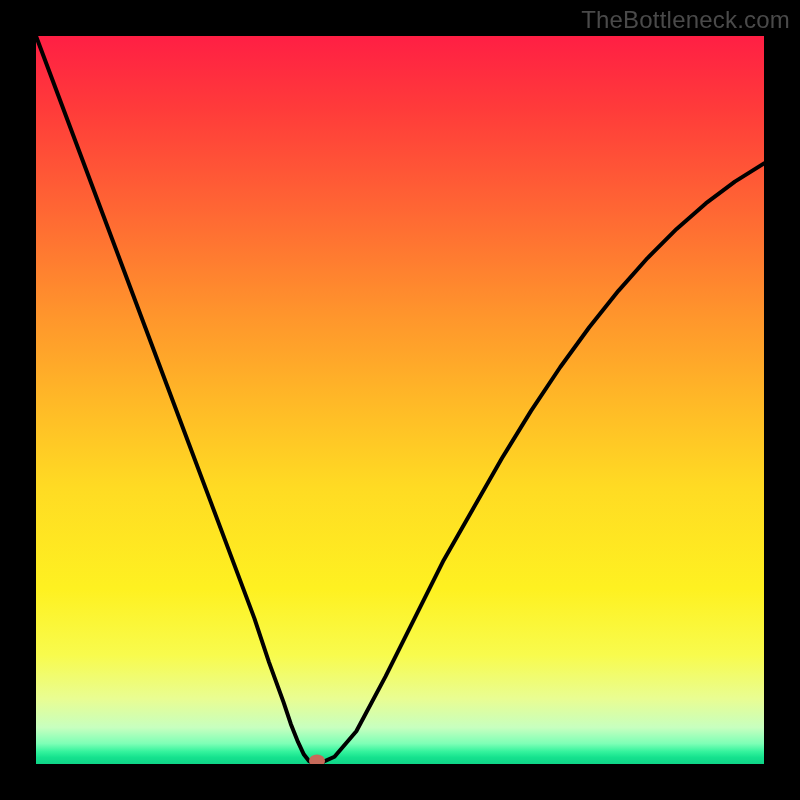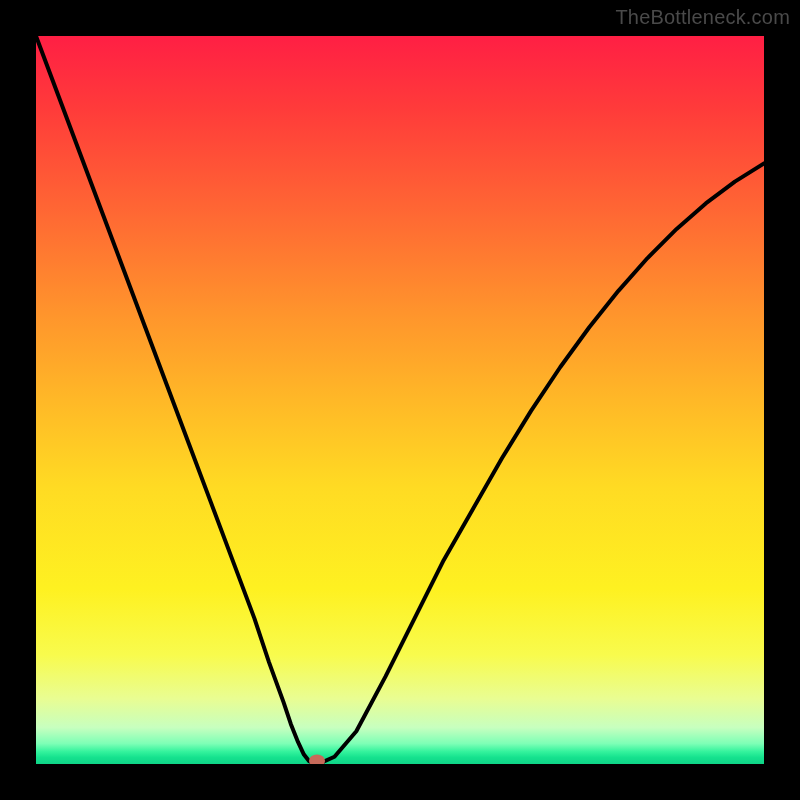--- a/index.html
+++ b/index.html
@@ -49,21 +49,21 @@
       #34f39d 98.3%,
       #15e28e 99.1%,
       #0fd487 100%
     );
   }
   .attribution {
     position: absolute;
     top: 6px;
     right: 10px;
     color: #4a4a4a;
-    font-size: 20px;
+    font-size: 24px;
     font-weight: 400;
     letter-spacing: 0.2px;
     user-select: none;
   }
   svg.curve {
     position: absolute;
     left: 0;
     top: 0;
     width: 100%;
     height: 100%;

